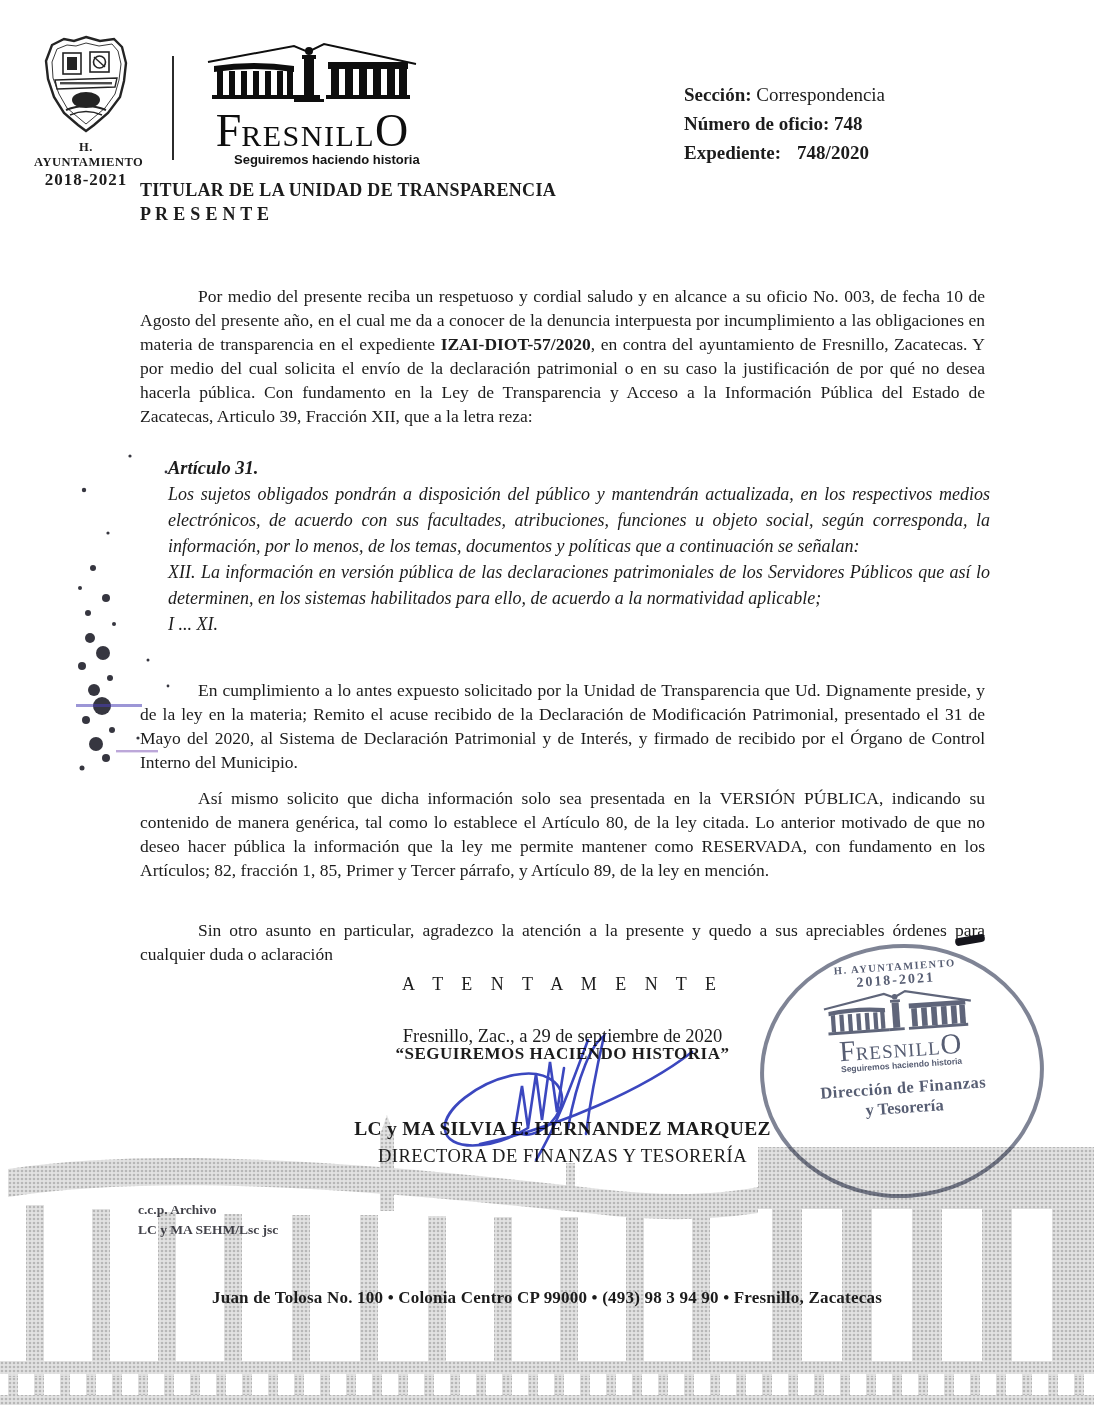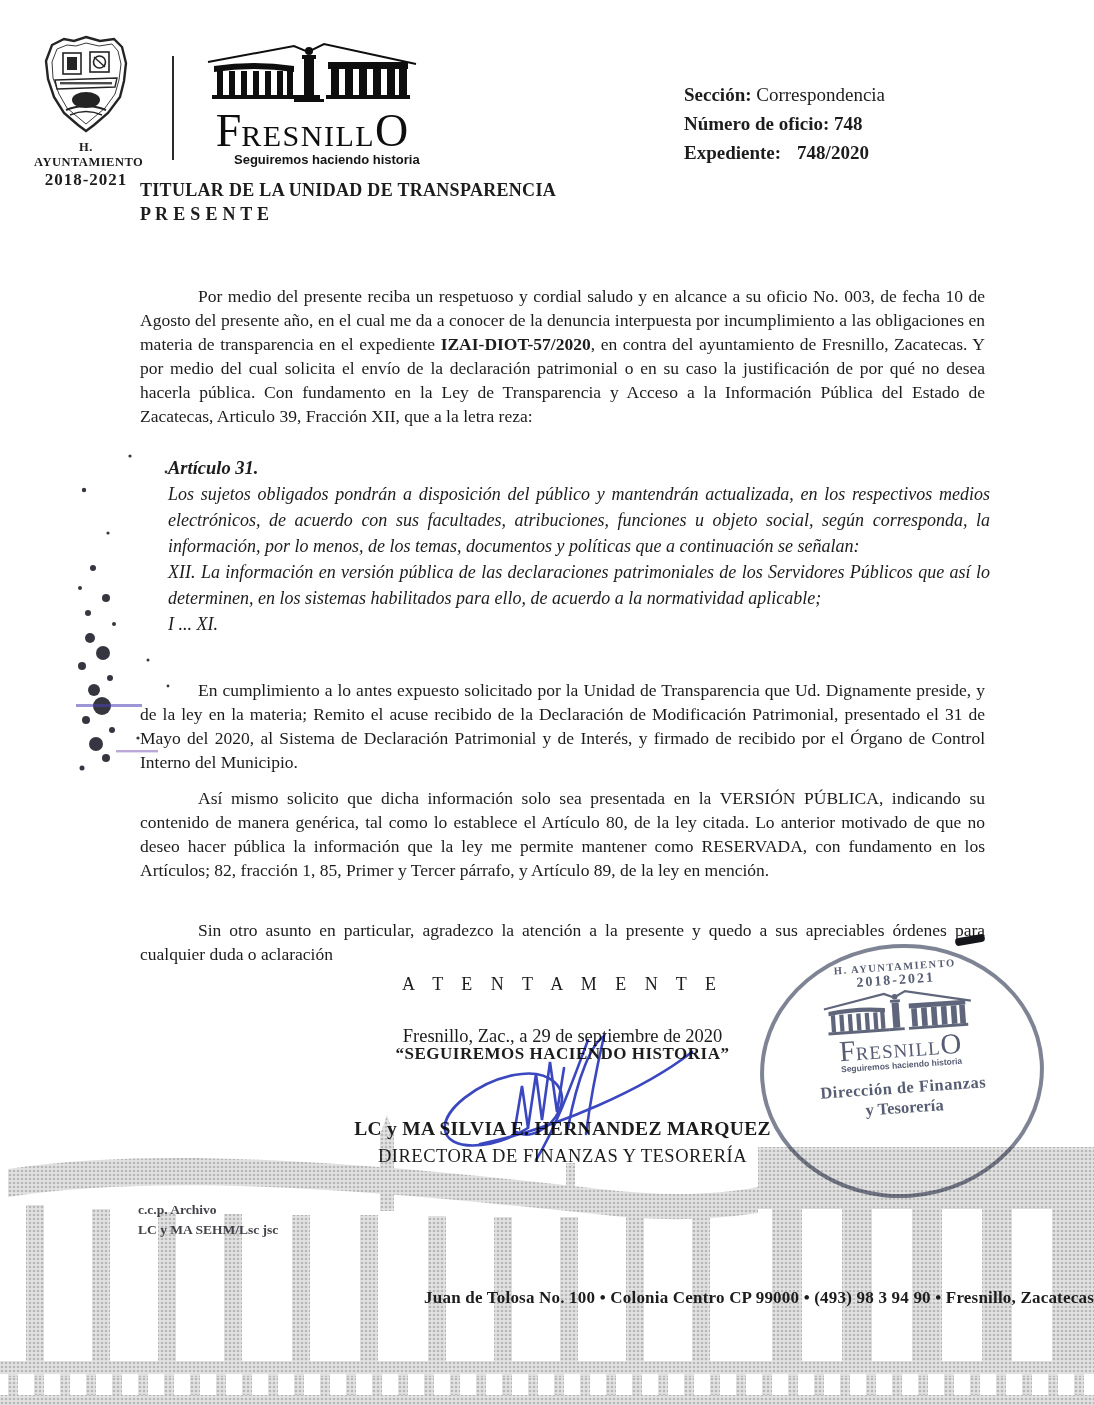--- a/index.html
+++ b/index.html
@@ -35,21 +35,21 @@
   .quote .qline{margin:0;}
   
   .cline{position:absolute;left:140px;width:845px;text-align:center;z-index:2;}
   .atentamente{top:974px;font-size:18px;letter-spacing:7px;}
   .slogan{top:999px;font-size:17px;font-weight:bold;letter-spacing:.5px;margin-top:45px;}
   .dateline{top:1026px;font-size:18.5px;}
   .signer-name{top:1118px;font-size:19.5px;font-weight:bold;letter-spacing:.3px;}
   .signer-title{top:1146px;font-size:18.5px;letter-spacing:.5px;}
   
   .ccp{position:absolute;left:138px;top:1200px;z-index:2;font-size:13.5px;line-height:20px;color:#2e2e36;opacity:.9;font-weight:bold;}
-  .footer-line{position:absolute;left:0;top:1288px;width:1094px;text-align:right;z-index:2;font-size:17px;font-weight:bold;letter-spacing:.2px;}
+  .footer-line{position:absolute;left:0;top:1288px;width:1094px;text-align:center;z-index:2;font-size:17px;font-weight:bold;letter-spacing:.2px;}
   
   .stamp{
     position:absolute;left:760px;top:944px;width:276px;height:246px;z-index:4;
     border:4px solid rgba(52,60,88,.75);border-radius:50%;
     color:#39415a;opacity:.85;mix-blend-mode:multiply;
     display:flex;flex-direction:column;align-items:center;
     transform:rotate(-4deg);pointer-events:none;
   }
   .stamp .s-arc1{font-size:10.5px;letter-spacing:1.5px;margin-top:13px;font-weight:bold;}
   .stamp .s-arc2{font-size:14px;font-weight:bold;letter-spacing:2px;}

